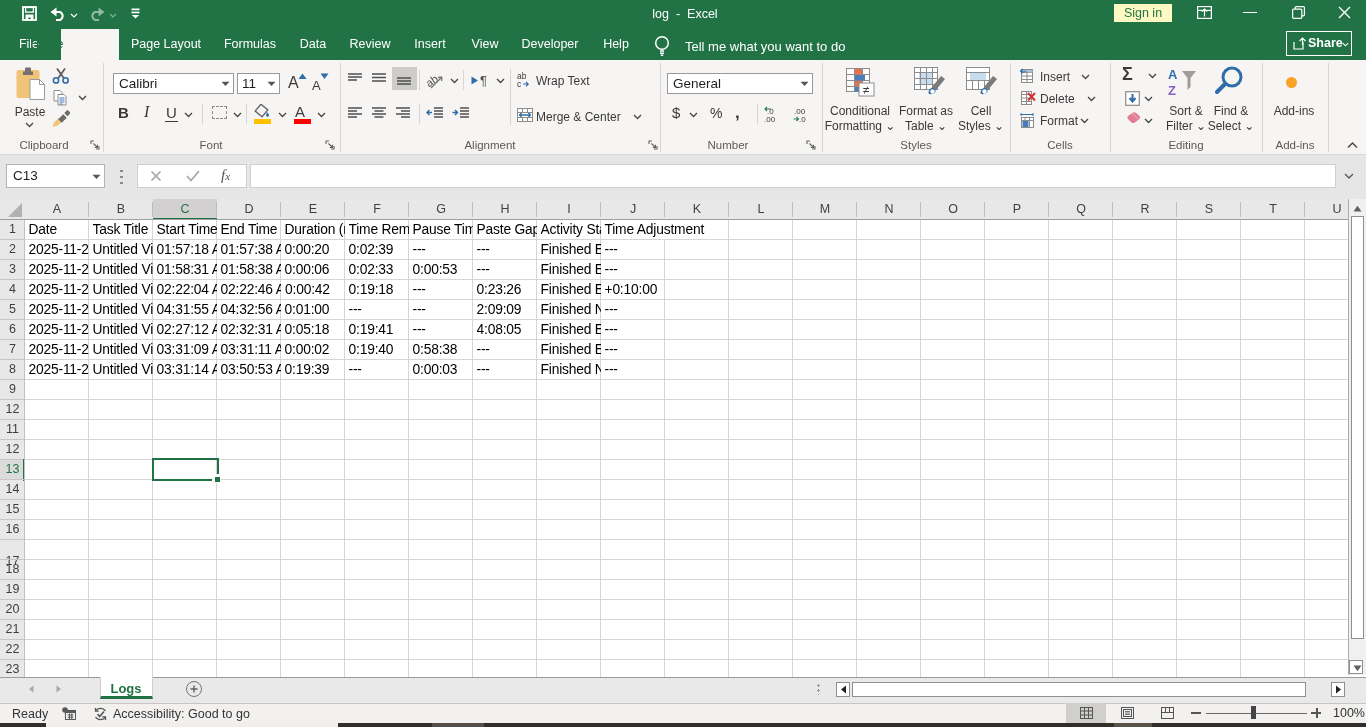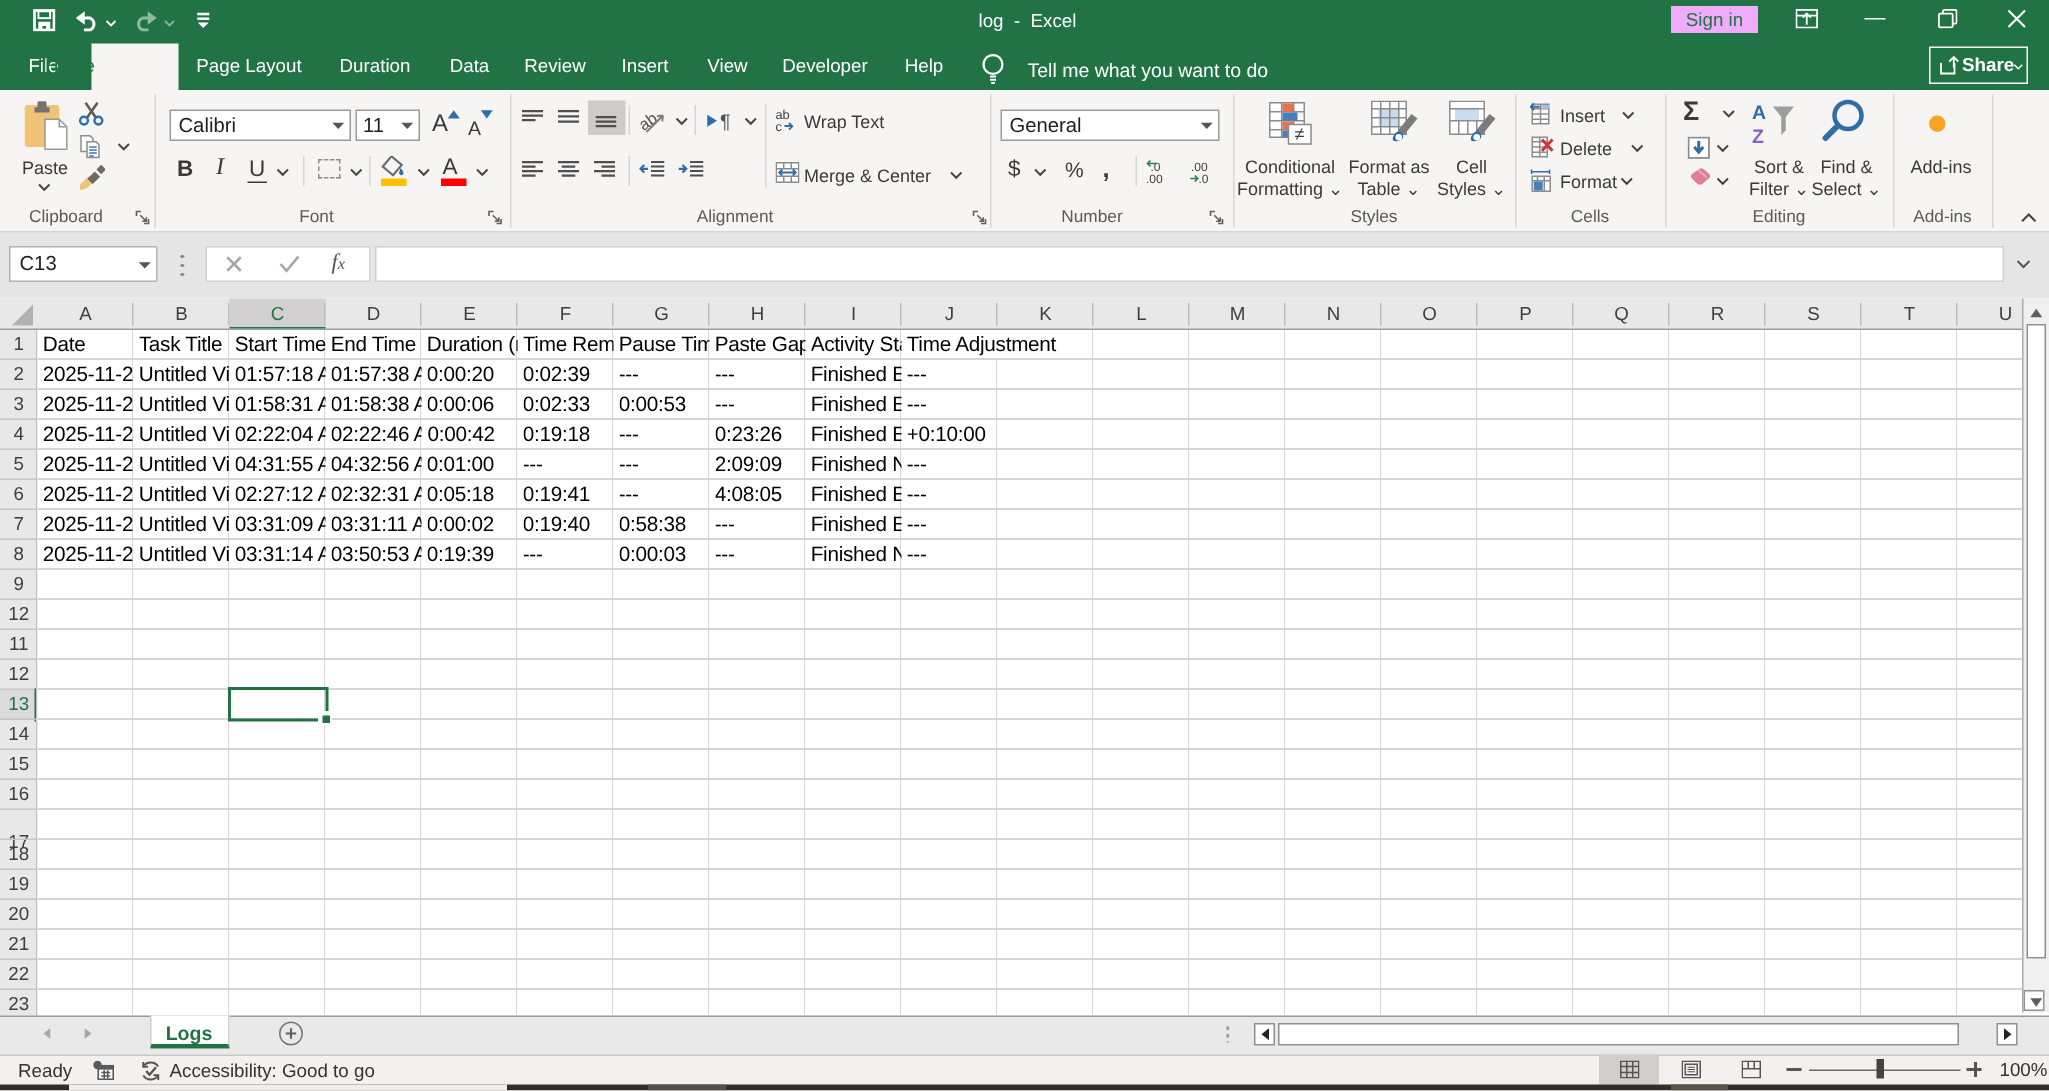--- a/index.html
+++ b/index.html
@@ -39,40 +39,40 @@
 </svg>
 <svg class="abs" style="left:109px;top:13px" width="8" height="5" viewBox="0 0 8 5" opacity="0.45">
     <path d="M1 1 l3 3 3-3" stroke="#fff" fill="none" stroke-width="1.2"></path>
   </svg>
 <svg class="abs" style="left:131px;top:8px" width="9" height="11" viewBox="0 0 9 11">
 <rect x="0.5" y="0.5" width="8" height="1.7" fill="#fff"></rect>
 <rect x="0.5" y="3.6" width="8" height="1.7" fill="#fff"></rect>
 <path d="M0.8 7 h7.4 L4.5 10.6 z" fill="#fff"></path>
 </svg>
 <div class="abs wt" style="left:485px;top:7px;width:400px;text-align:center;font-size:12.5px;">log&nbsp;&nbsp;-&nbsp;&nbsp;Excel</div>
-<div class="abs" style="left:1114px;top:3.5px;width:58px;height:18px;background:#f0abfc;line-height:18px;text-align:center;font-size:12.5px;color:#217346;">Sign in</div>
+<div class="abs" style="left:1114px;top:3.5px;width:58px;height:18px;background:#fef9c3;line-height:18px;text-align:center;font-size:12.5px;color:#217346;">Sign in</div>
 <svg class="abs" style="left:1197px;top:6px" width="15" height="13" viewBox="0 0 15 13">
 <rect x="0.6" y="0.6" width="13.8" height="11.8" fill="none" stroke="#fff" stroke-width="1.2"></rect>
 <path d="M0.6 4.4 h13.8" stroke="#fff" stroke-width="1.2"></path>
 <path d="M7.5 10.5 V3 M4.8 5.7 L7.5 3 l2.7 2.7" stroke="#fff" fill="none" stroke-width="1.2"></path>
 </svg>
 <div class="abs" style="left:1242.5px;top:11.5px;width:14px;height:1.6px;background:#fff;"></div>
 <svg class="abs" style="left:1292px;top:6px" width="13" height="13" viewBox="0 0 13 13">
 <rect x="0.6" y="3.1" width="9.2" height="9.2" rx="1" fill="none" stroke="#fff" stroke-width="1.2"></rect>
 <path d="M3.2 3 v-1.4 a1 1 0 0 1 1 -1 h7.2 a1 1 0 0 1 1 1 v7.2 a1 1 0 0 1 -1 1 h-1.6" fill="none" stroke="#fff" stroke-width="1.2"></path>
 </svg>
 <svg class="abs" style="left:1338px;top:6px" width="13" height="13" viewBox="0 0 13 13">
 <path d="M1 1 L12 12 M12 1 L1 12" stroke="#fff" stroke-width="1.4"></path>
 </svg>
 <div class="abs" style="left:0;top:28px;width:1366px;height:32px;background:#217346;"></div>
 <div class="abs" style="left:61px;top:29px;width:58px;height:31px;background:#f6f5f4;"></div>
 <div class="abs" style="left:-31px;top:37px;width:120px;text-align:center;color:#fff;font-size:12.5px;font-weight:400;">File</div>
 <div class="abs" style="left:30px;top:37px;width:120px;text-align:left;color:#217346;font-size:12.5px;font-weight:400;">Home</div>
 <div class="abs" style="left:106px;top:37px;width:120px;text-align:center;color:#fff;font-size:12.5px;font-weight:400;">Page Layout</div>
-<div class="abs" style="left:190px;top:37px;width:120px;text-align:center;color:#fff;font-size:12.5px;font-weight:400;">Duration</div>
+<div class="abs" style="left:190px;top:37px;width:120px;text-align:center;color:#fff;font-size:12.5px;font-weight:400;">Formulas</div>
 <div class="abs" style="left:253px;top:37px;width:120px;text-align:center;color:#fff;font-size:12.5px;font-weight:400;">Data</div>
 <div class="abs" style="left:310px;top:37px;width:120px;text-align:center;color:#fff;font-size:12.5px;font-weight:400;">Review</div>
 <div class="abs" style="left:370px;top:37px;width:120px;text-align:center;color:#fff;font-size:12.5px;font-weight:400;">Insert</div>
 <div class="abs" style="left:425px;top:37px;width:120px;text-align:center;color:#fff;font-size:12.5px;font-weight:400;">View</div>
 <div class="abs" style="left:490px;top:37px;width:120px;text-align:center;color:#fff;font-size:12.5px;font-weight:400;">Developer</div>
 <div class="abs" style="left:556px;top:37px;width:120px;text-align:center;color:#fff;font-size:12.5px;font-weight:400;">Help</div>
 <svg class="abs" style="left:654px;top:35px" width="16" height="21" viewBox="0 0 16 21">
 <circle cx="8" cy="8" r="6.3" fill="none" stroke="#fff" stroke-width="1.5"></circle>
 <path d="M6 16 h4 M6 18.2 h4 M6.8 20.3 h2.4" stroke="#fff" stroke-width="1.4" fill="none"></path>
 </svg>

